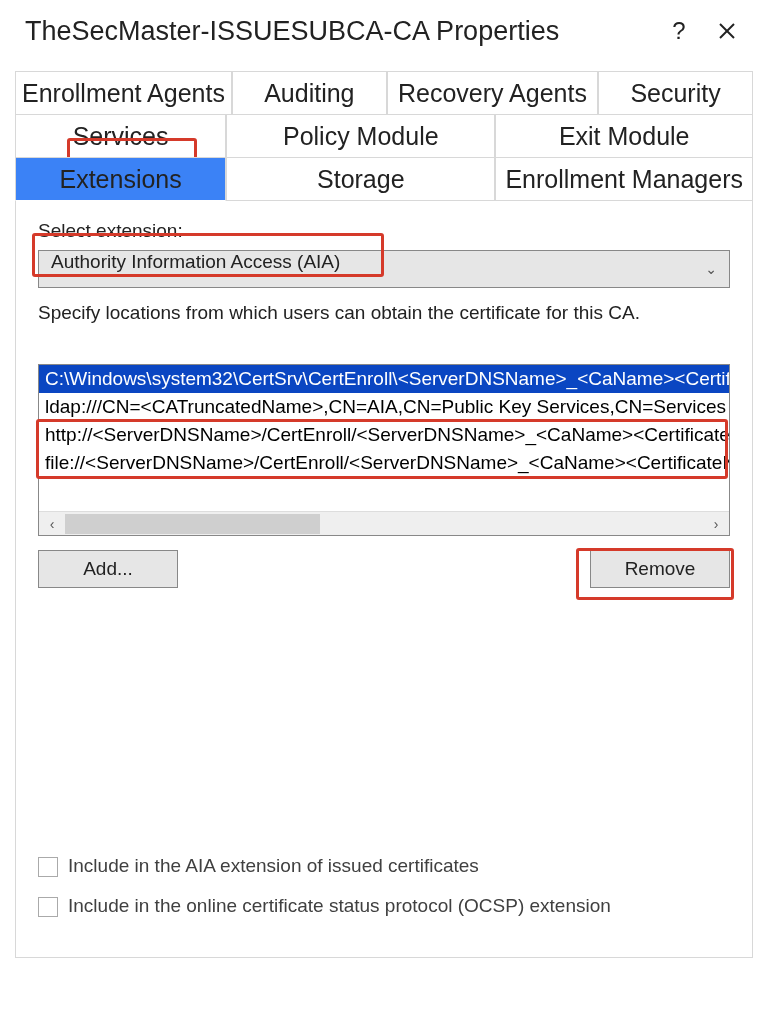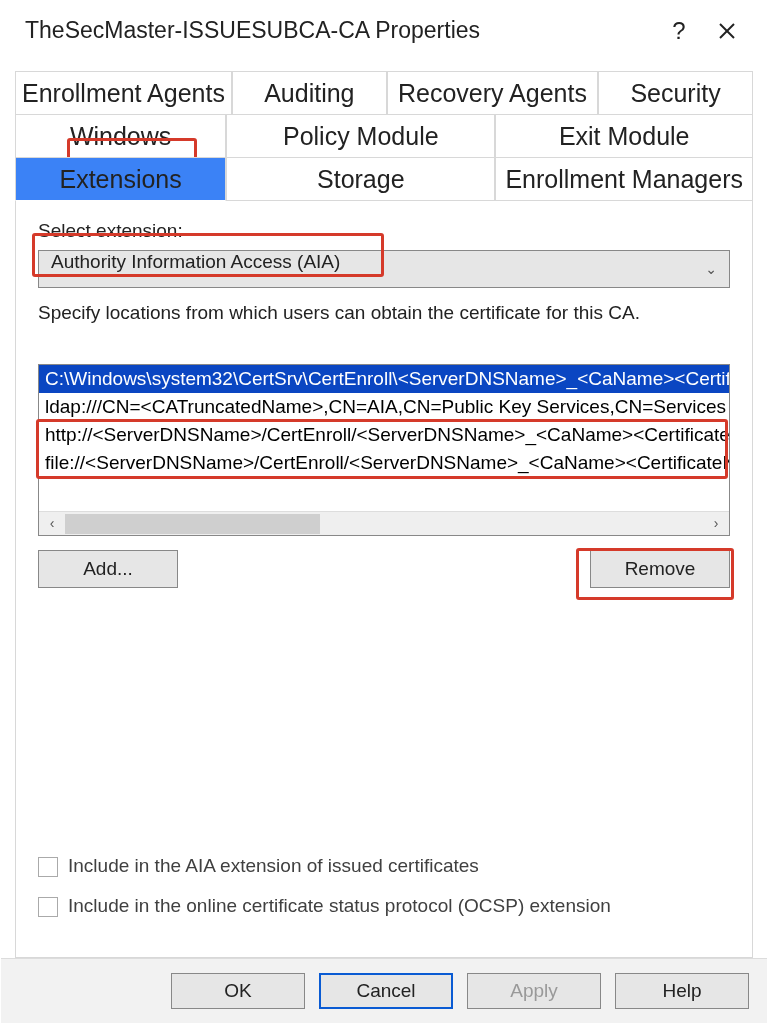--- a/index.html
+++ b/index.html
@@ -17,21 +17,21 @@
     display: flex; flex-direction: column;
     border: 1px solid #fff;
   }
   .titlebar {
     height: 60px;
     display: flex; align-items: center;
     padding: 0 16px 0 24px;
   }
   .titlebar .title {
     flex: 1;
-    font-size: 23px;
+    font-size: 27px;
     color: #222;
   }
   .titlebar .tb-btn {
     width: 48px; height: 48px;
     display: flex; align-items: center; justify-content: center;
     font-size: 24px;
     color: #222;
   }
   .tab-area {
     margin: 10px 14px 0 14px;
@@ -222,21 +222,21 @@
   </div>
 
   <div class="tab-area">
     <div class="tab-row row1">
       <div class="tab">Enrollment Agents</div>
       <div class="tab">Auditing</div>
       <div class="tab">Recovery Agents</div>
       <div class="tab">Security</div>
     </div>
     <div class="tab-row row2">
-      <div class="tab">Windows</div>
+      <div class="tab">Services</div>
       <div class="tab">Policy Module</div>
       <div class="tab">Exit Module</div>
     </div>
     <div class="tab-row row3">
       <div class="tab active">Extensions</div>
       <div class="tab">Storage</div>
       <div class="tab">Enrollment Managers</div>
     </div>
 
     <div class="tab-panel">
@@ -281,20 +281,14 @@
         </div>
       </div>
     </div>
   </div>
 
   <div class="hl-red ext-tab-hl"></div>
   <div class="hl-red dd-hl"></div>
   <div class="hl-red rows-hl"></div>
   <div class="hl-red remove-hl"></div>
 
-  <div class="dlg-buttons">
-    <div class="btn">OK</div>
-    <div class="btn default">Cancel</div>
-    <div class="btn disabled">Apply</div>
-    <div class="btn">Help</div>
-  </div>
 
 </div>
 
 </body></html>

